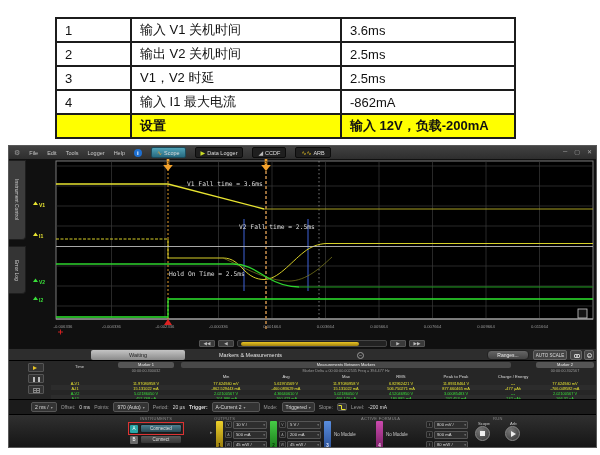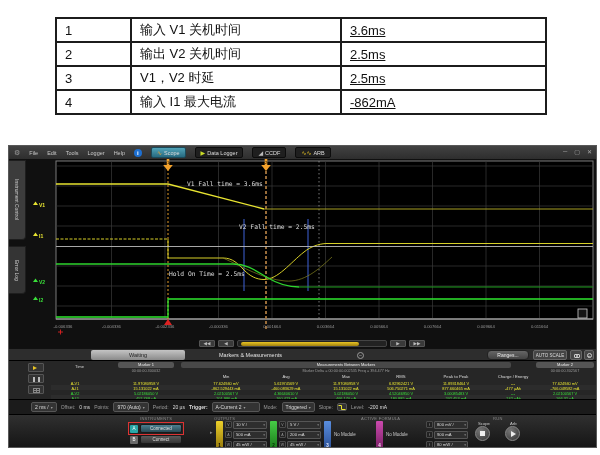--- a/index.html
+++ b/index.html
@@ -6,21 +6,21 @@
   html,body { width:600px; height:455px; background:#fff; overflow:hidden;
               font-family:"Liberation Sans", sans-serif; }
   .page { position:relative; width:600px; height:455px; background:#fff; }
 
   
   .sumtab { position:absolute; left:55px; top:17px; border-collapse:collapse; }
   .sumtab td { border:2px solid #1c1c1c; height:24px; font-size:13px; color:#111;
                padding:0 0 0 8px; background:#fff; vertical-align:middle; }
   .sumtab .c-num  { width:75px; }
   .sumtab .c-name { width:210px; }
-  .sumtab .c-val  { width:205px;text-decoration:underline; }
+  .sumtab .c-val  { width:174px; }
   .sumtab tr.hl td { background:#ffff00; font-weight:bold; }
 
   
   .scope { position:absolute; left:8px; top:145px; width:589px; height:303px;
            background:#101010; border:1px solid #585858; overflow:hidden; }
 
   .menubar { position:absolute; left:0; top:0; width:100%; height:13px;
              background:linear-gradient(#424242,#2e2e2e); display:flex; align-items:center;
              gap:9px; padding-left:5px; font-size:5.5px; color:#c8c8c8; }
   .menubar .gear { color:#999; font-size:7px; }
@@ -171,20 +171,25 @@
     <tr>
       <td class="c-num">3</td>
       <td class="c-name">V1，V2 时延</td>
       <td class="c-val">2.5ms</td>
     </tr>
     <tr>
       <td class="c-num">4</td>
       <td class="c-name">输入 I1 最大电流</td>
       <td class="c-val">-862mA</td>
     </tr>
+    <tr class="hl">
+      <td class="c-num"></td>
+      <td class="c-name">设置</td>
+      <td class="c-val">输入 12V，负载-200mA</td>
+    </tr>
   </tbody>
     </table>
 
   <div class="scope">
 
     <div class="menubar">
       <span class="gear">⚙</span>
       <span class="mi">File</span>
       <span class="mi">Edit</span>
       <span class="mi">Tools</span>

